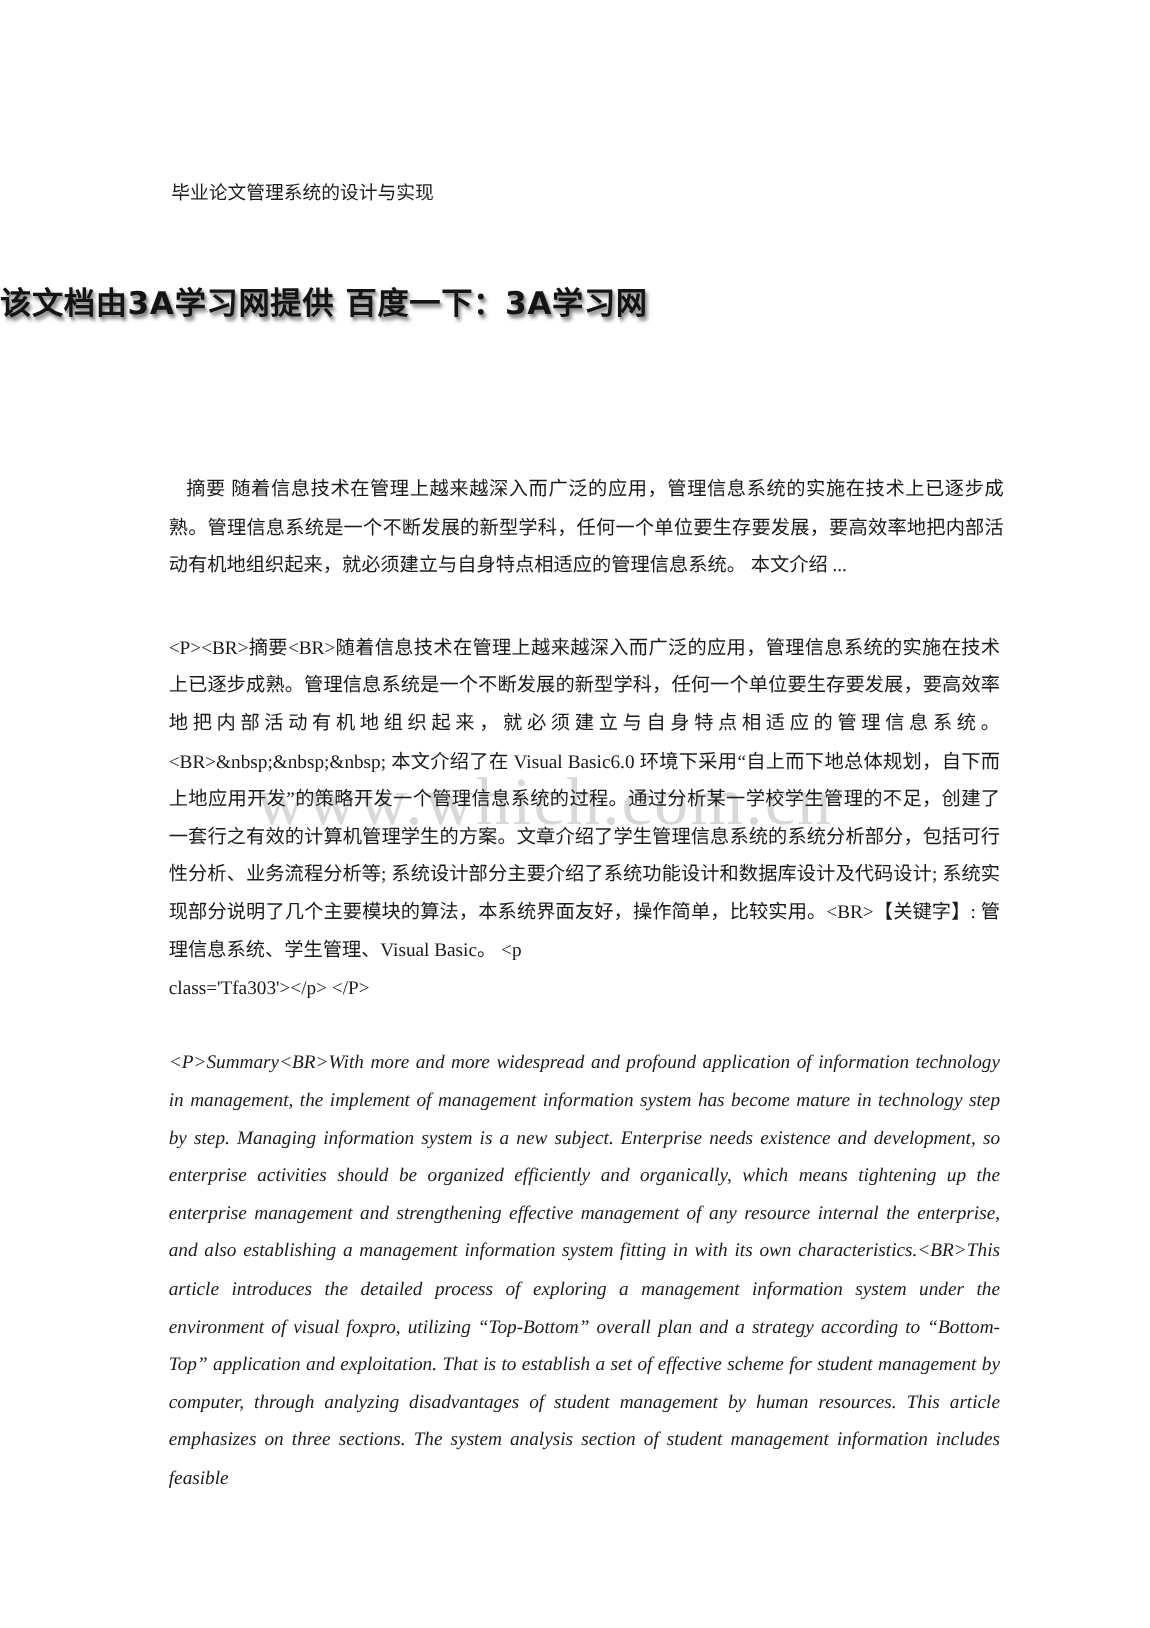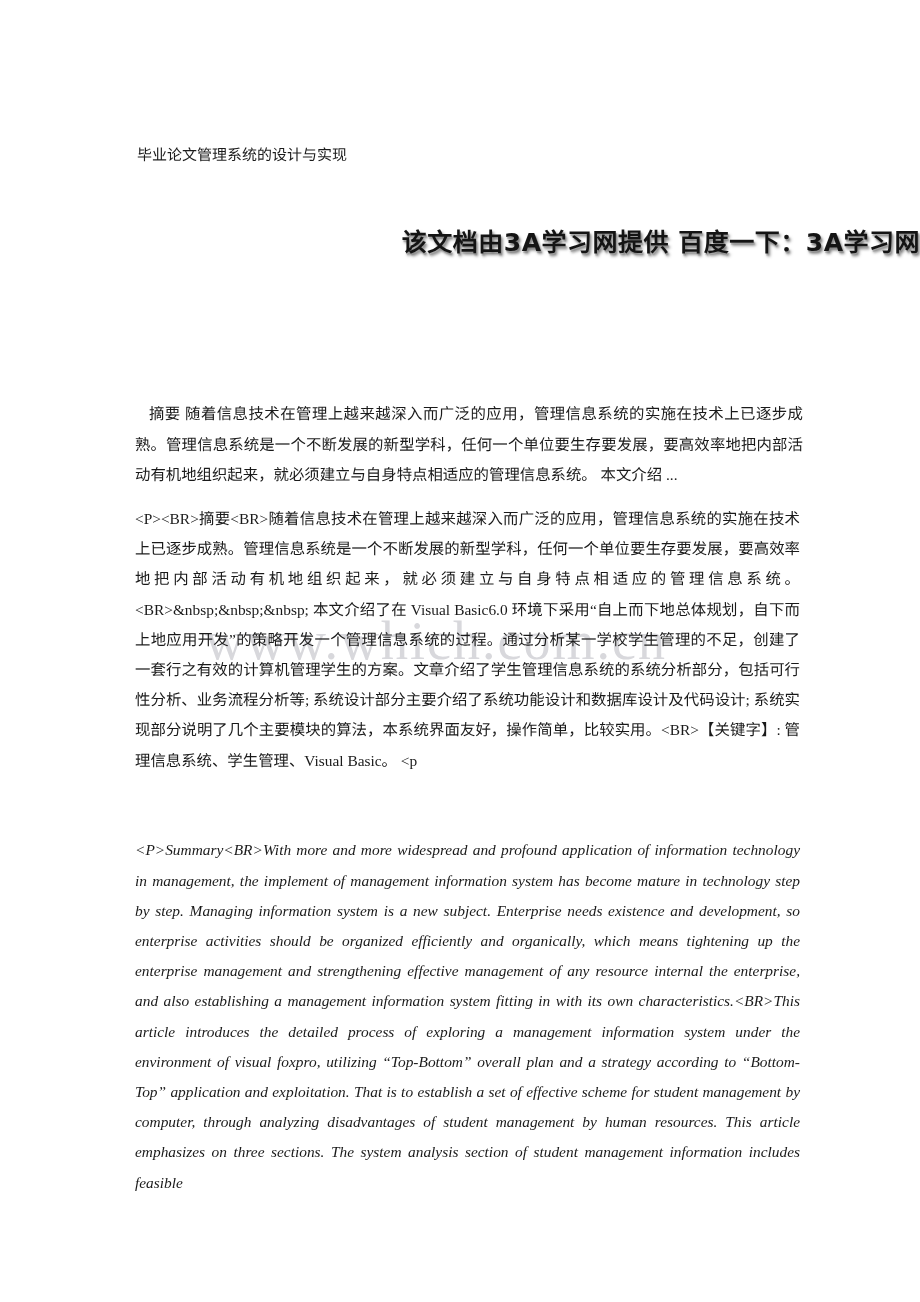--- a/index.html
+++ b/index.html
@@ -52,21 +52,21 @@
     color: #1c1c1c;
     white-space: nowrap;
     text-align: center;
   }
 
   .banner {
     position: absolute;
     left: 0;
     top: 222px;
     width: 920px;
-    text-align: right;
+    text-align: left;
     font-family: "DejaVu Sans", "Liberation Sans", sans-serif;
     font-size: 25px;
     font-weight: bold;
     letter-spacing: 0.5px;
     color: #141414;
     text-shadow: 2px 3px 3px rgba(120,120,120,0.85),
                  1px 2px 1px rgba(150,150,150,0.6);
     white-space: nowrap;
   }
 
@@ -75,21 +75,21 @@
     left: 135px;
     width: 660px;
     font-size: 15.4px;
     line-height: 30.2px;
     text-align: justify;
     text-justify: inter-ideograph;
     color: #1a1a1a;
   }
 
   .para.abstract {
-    top: 384px;
+    top: 362px;
     text-indent: 14px;
     width: 668px;
   }
 
   .para.markup {
     top: 504px;
     width: 665px;
   }
 
   .para.summary {
@@ -115,18 +115,19 @@
   <div id="content">
 
     <div class="doc-title">毕业论文管理系统的设计与实现</div>
 
     <div class="banner">该文档由3A学习网提供  百度一下：3A学习网</div>
 
     <p class="para abstract">摘要  随着信息技术在管理上越来越深入而广泛的应用，管理信息系统的实施在技术上已逐步成熟。管理信息系统是一个不断发展的新型学科，任何一个单位要生存要发展，要高效率地把内部活动有机地组织起来，就必须建立与自身特点相适应的管理信息系统。  本文介绍 ...</p>
 
     <div class="para markup">
       <span>&lt;P&gt;&lt;BR&gt;摘要&lt;BR&gt;随着信息技术在管理上越来越深入而广泛的应用，管理信息系统的实施在技术上已逐步成熟。管理信息系统是一个不断发展的新型学科，任何一个单位要生存要发展，要高效率地把内部活动有机地组织起来，就必须建立与自身特点相适应的管理信息系统。&lt;BR&gt;&amp;nbsp;&amp;nbsp;&amp;nbsp; 本文介绍了在 Visual Basic6.0 环境下采用“自上而下地总体规划，自下而上地应用开发”的策略开发一个管理信息系统的过程。通过分析某一学校学生管理的不足，创建了一套行之有效的计算机管理学生的方案。文章介绍了学生管理信息系统的系统分析部分，包括可行性分析、业务流程分析等; 系统设计部分主要介绍了系统功能设计和数据库设计及代码设计; 系统实现部分说明了几个主要模块的算法，本系统界面友好，操作简单，比较实用。&lt;BR&gt;【关键字】: 管理信息系统、学生管理、Visual Basic。   &lt;p</span>
+      <span class="last-line">class='Tfa303'&gt;&lt;/p&gt; &lt;/P&gt;</span>
     </div>
 
     <p class="para summary">&lt;P&gt;Summary&lt;BR&gt;With more and more widespread and profound application of information technology in management, the implement of management information system has become mature in technology step by step. Managing information system is a new subject. Enterprise needs existence and development, so enterprise activities should be organized efficiently and organically, which means tightening up the enterprise management and strengthening effective management of any resource internal the enterprise, and also establishing a management information system fitting in with its own characteristics.&lt;BR&gt;This article introduces the detailed process of exploring a management information system under the environment of visual foxpro, utilizing “Top-Bottom” overall plan and a strategy according to “Bottom-Top” application and exploitation. That is to establish a set of effective scheme for student management by computer, through analyzing disadvantages of student management by human resources. This article emphasizes on three sections. The system analysis section of student management information includes feasible</p>
 
   </div>
 </div>
 
 </body></html>

